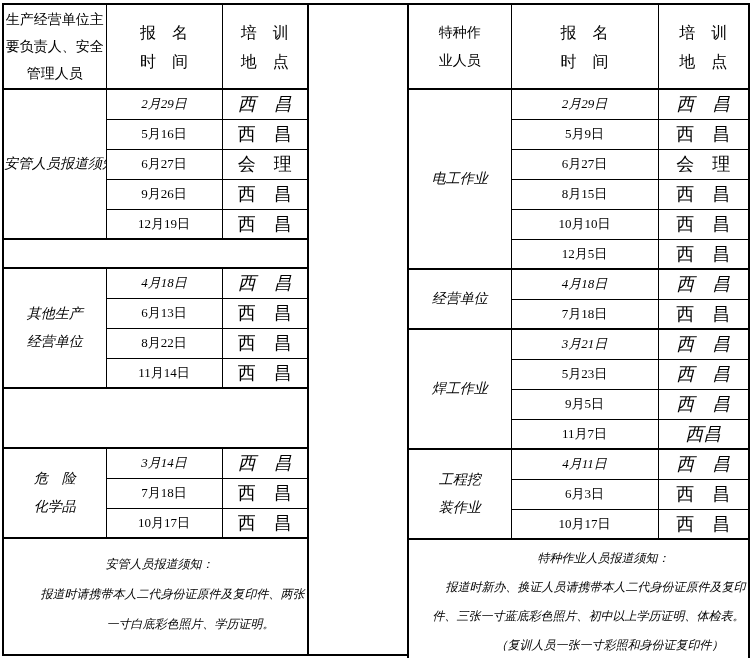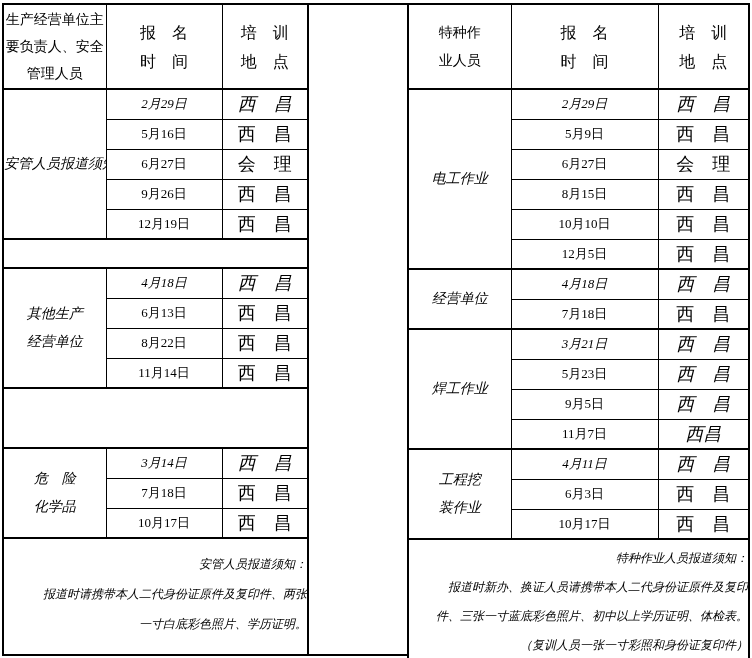--- a/index.html
+++ b/index.html
@@ -24,21 +24,21 @@
   .sp1{height:29px;}
   .sp2{height:60px;}
   .hdr{font-size:16px;}
   .hdr div{line-height:29px;}
   .cat{font-size:14px;}
   .cat div{line-height:28px;}
   .cat3 div{line-height:27px;}
   .date{font-size:13px;}
   .place{font-size:18px;}
   .kai{font-style:italic;}
-  .notes{font-style:italic;font-size:12px;vertical-align:top;text-align:right;}
+  .notes{font-style:italic;font-size:12px;vertical-align:top;text-align:center;}
   .notes .nl{line-height:30px;white-space:nowrap;}
   #lt .notes{padding-top:10px;}
   #rt .notes{padding-top:4px;}
   #rt .notes .nl{line-height:29px;}
   .p8{padding-left:8px;}
   .p34{padding-left:34px;}
   .p70{padding-left:70px;}
   .p6{padding-left:6px;margin-left:44px;}
   .p4{padding-left:20px;}
   .p62{padding-left:62px;}

